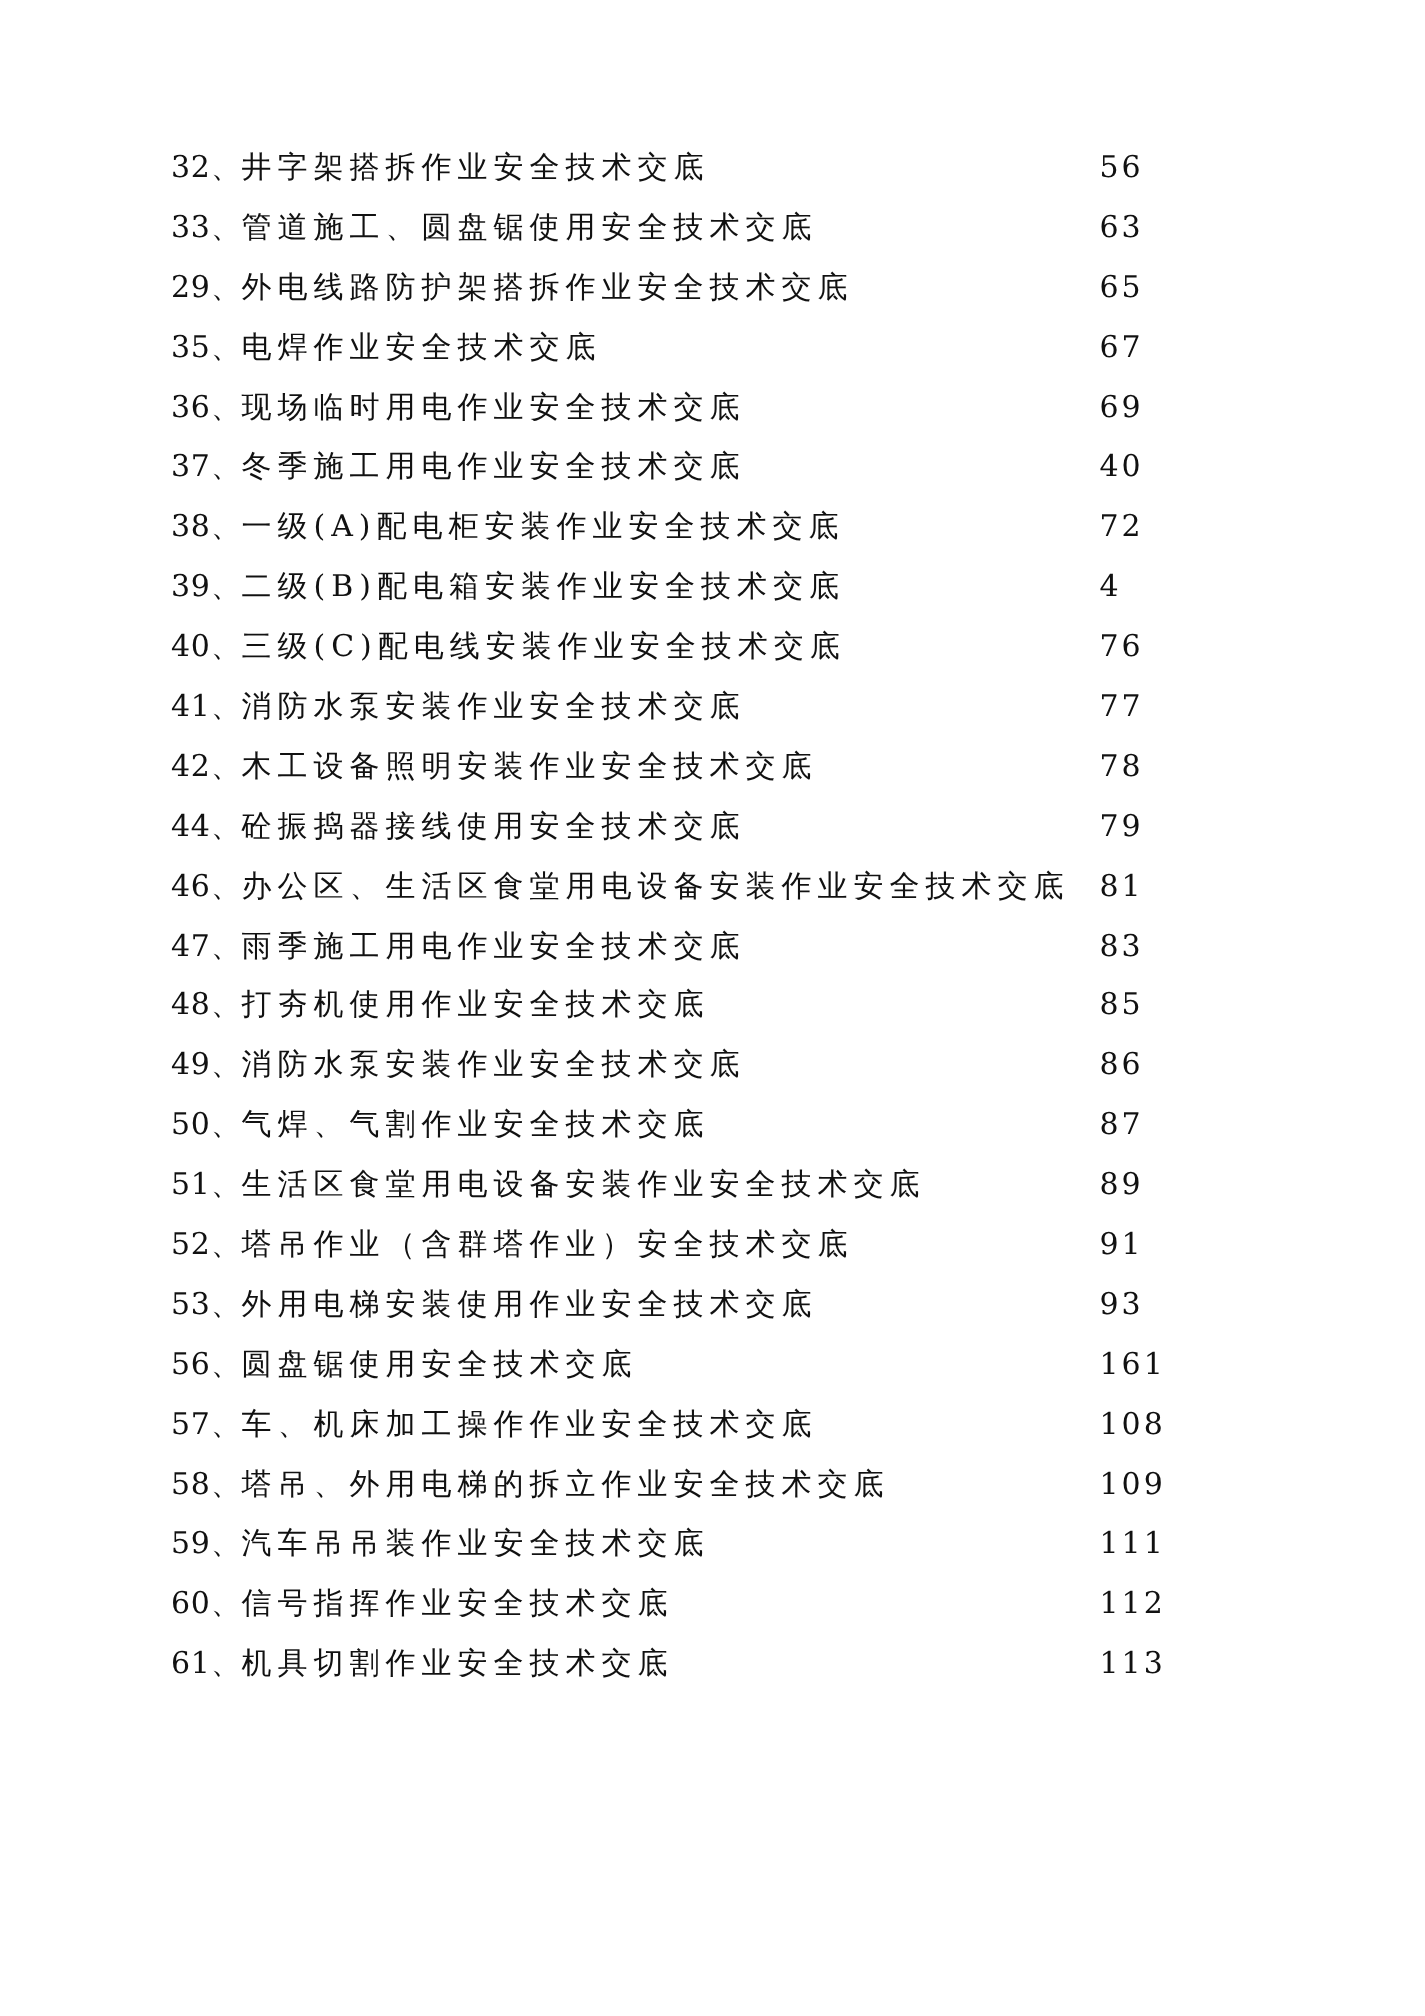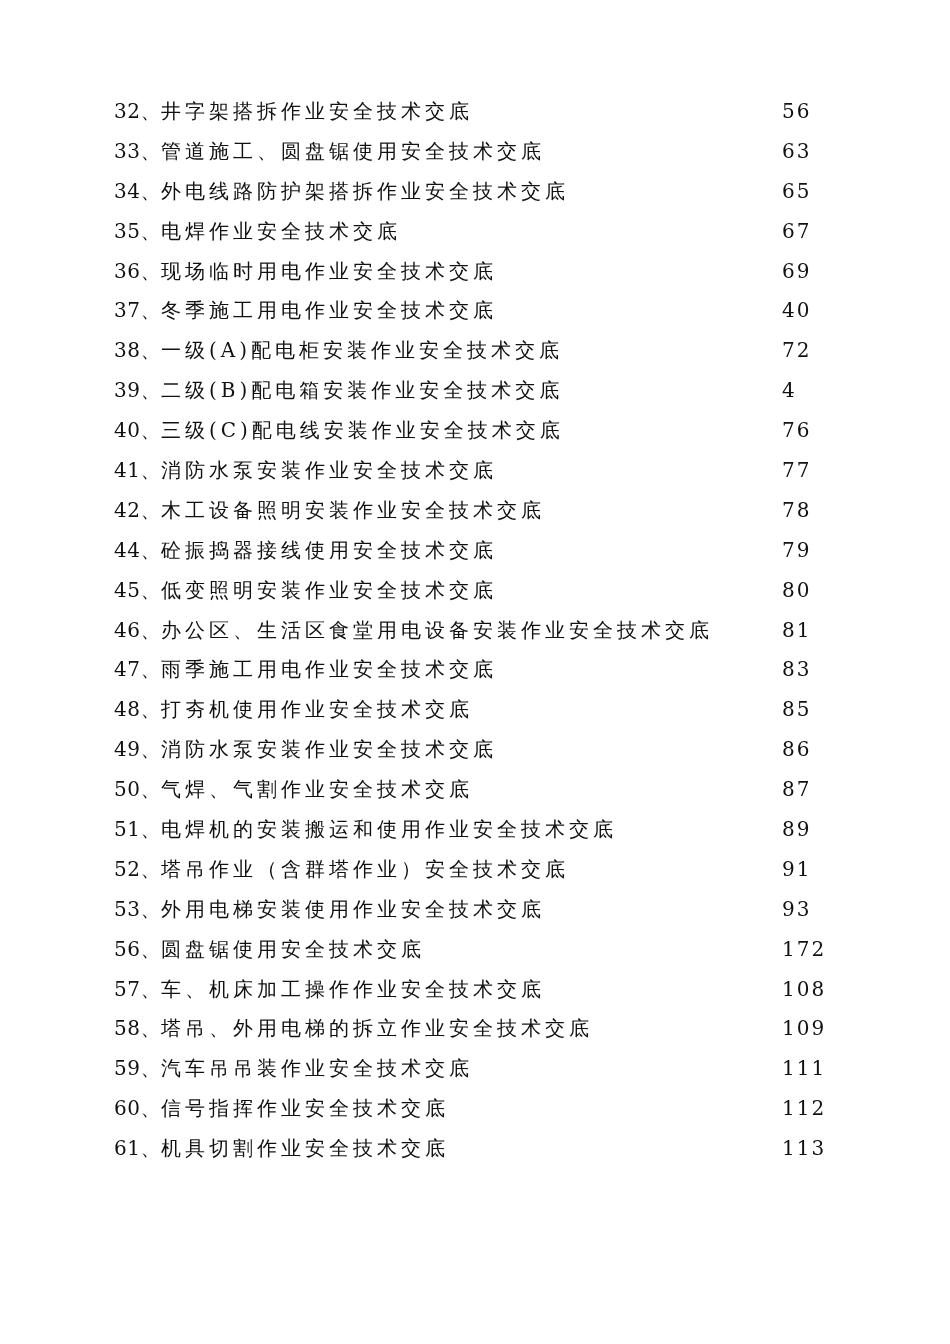--- a/index.html
+++ b/index.html
@@ -1,46 +1,45 @@
 <!DOCTYPE html>
 <html><head>
 <meta charset="utf-8">
 <style>
   html, body { margin: 0; padding: 0; background: #ffffff; }
   body { width: 950px; height: 1344px; position: relative; overflow: hidden;
          font-family: "DejaVu Serif", "Liberation Serif", serif; color: #111; }
   .toc { position: absolute; left: 114px; top: 92px; width: 700px; }
   .row { position: relative; height: 39.9px; line-height: 39.9px; font-size: 20px; white-space: nowrap; letter-spacing: 4px; }
   .num { letter-spacing: 0.5px; }
-  .page { position: absolute; left: 668px; top: 0; letter-spacing: 2px; }
+  .page { position: absolute; left: 619px; top: 0; letter-spacing: 2px; }
 </style>
 </head>
 <body>
 
 <div class="toc" id="toc">
     <div class="row"><span class="num">32、</span><span class="title">井字架搭拆作业安全技术交底</span><span class="page">56</span></div>
     <div class="row"><span class="num">33、</span><span class="title">管道施工、圆盘锯使用安全技术交底</span><span class="page">63</span></div>
-    <div class="row"><span class="num">34、</span><span class="title">外电线路防护架搭拆作业安全技术交底</span><span class="page">65</span></div>
+    <div class="row"><span class="num">29、</span><span class="title">外电线路防护架搭拆作业安全技术交底</span><span class="page">65</span></div>
     <div class="row"><span class="num">35、</span><span class="title">电焊作业安全技术交底</span><span class="page">67</span></div>
     <div class="row"><span class="num">36、</span><span class="title">现场临时用电作业安全技术交底</span><span class="page">69</span></div>
     <div class="row"><span class="num">37、</span><span class="title">冬季施工用电作业安全技术交底</span><span class="page">40</span></div>
     <div class="row"><span class="num">38、</span><span class="title">一级(A)配电柜安装作业安全技术交底</span><span class="page">72</span></div>
     <div class="row"><span class="num">39、</span><span class="title">二级(B)配电箱安装作业安全技术交底</span><span class="page">4</span></div>
     <div class="row"><span class="num">40、</span><span class="title">三级(C)配电线安装作业安全技术交底</span><span class="page">76</span></div>
     <div class="row"><span class="num">41、</span><span class="title">消防水泵安装作业安全技术交底</span><span class="page">77</span></div>
     <div class="row"><span class="num">42、</span><span class="title">木工设备照明安装作业安全技术交底</span><span class="page">78</span></div>
     <div class="row"><span class="num">44、</span><span class="title">砼振捣器接线使用安全技术交底</span><span class="page">79</span></div>
-    <div class="row"><span class="num">45、</span><span class="title">低变照明安装作业安全技术交底</span><span class="page">80</span></div>
     <div class="row"><span class="num">46、</span><span class="title">办公区、生活区食堂用电设备安装作业安全技术交底</span><span class="page">81</span></div>
     <div class="row"><span class="num">47、</span><span class="title">雨季施工用电作业安全技术交底</span><span class="page">83</span></div>
     <div class="row"><span class="num">48、</span><span class="title">打夯机使用作业安全技术交底</span><span class="page">85</span></div>
     <div class="row"><span class="num">49、</span><span class="title">消防水泵安装作业安全技术交底</span><span class="page">86</span></div>
     <div class="row"><span class="num">50、</span><span class="title">气焊、气割作业安全技术交底</span><span class="page">87</span></div>
-    <div class="row"><span class="num">51、</span><span class="title">电焊机的安装搬运和使用作业安全技术交底</span><span class="page">89</span></div>
+    <div class="row"><span class="num">51、</span><span class="title">生活区食堂用电设备安装作业安全技术交底</span><span class="page">89</span></div>
     <div class="row"><span class="num">52、</span><span class="title">塔吊作业（含群塔作业）安全技术交底</span><span class="page">91</span></div>
     <div class="row"><span class="num">53、</span><span class="title">外用电梯安装使用作业安全技术交底</span><span class="page">93</span></div>
-    <div class="row"><span class="num">56、</span><span class="title">圆盘锯使用安全技术交底</span><span class="page">172</span></div>
+    <div class="row"><span class="num">56、</span><span class="title">圆盘锯使用安全技术交底</span><span class="page">161</span></div>
     <div class="row"><span class="num">57、</span><span class="title">车、机床加工操作作业安全技术交底</span><span class="page">108</span></div>
     <div class="row"><span class="num">58、</span><span class="title">塔吊、外用电梯的拆立作业安全技术交底</span><span class="page">109</span></div>
     <div class="row"><span class="num">59、</span><span class="title">汽车吊吊装作业安全技术交底</span><span class="page">111</span></div>
     <div class="row"><span class="num">60、</span><span class="title">信号指挥作业安全技术交底</span><span class="page">112</span></div>
     <div class="row"><span class="num">61、</span><span class="title">机具切割作业安全技术交底</span><span class="page">113</span></div>
   </div>
 
 </body></html>

